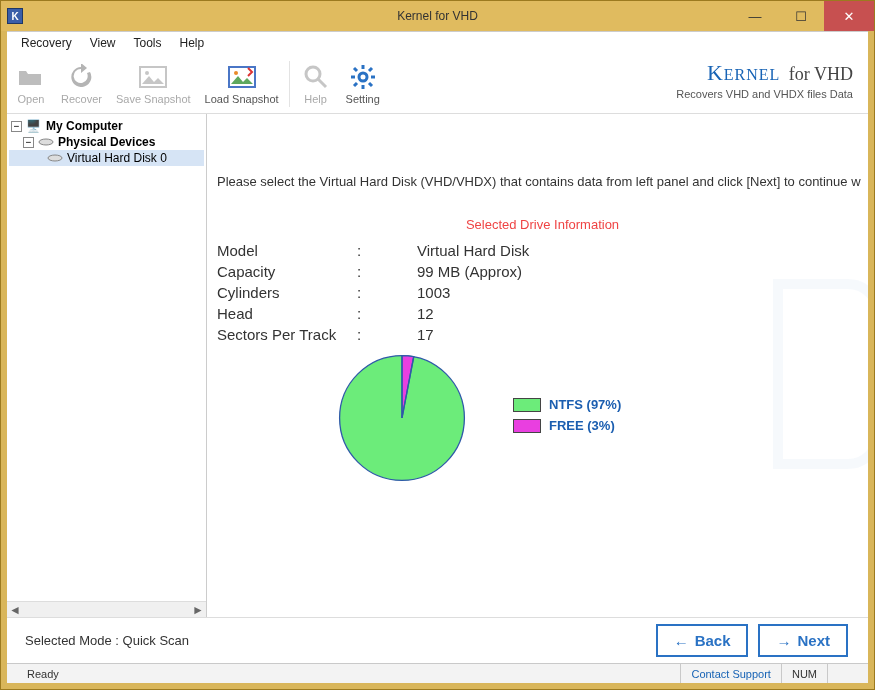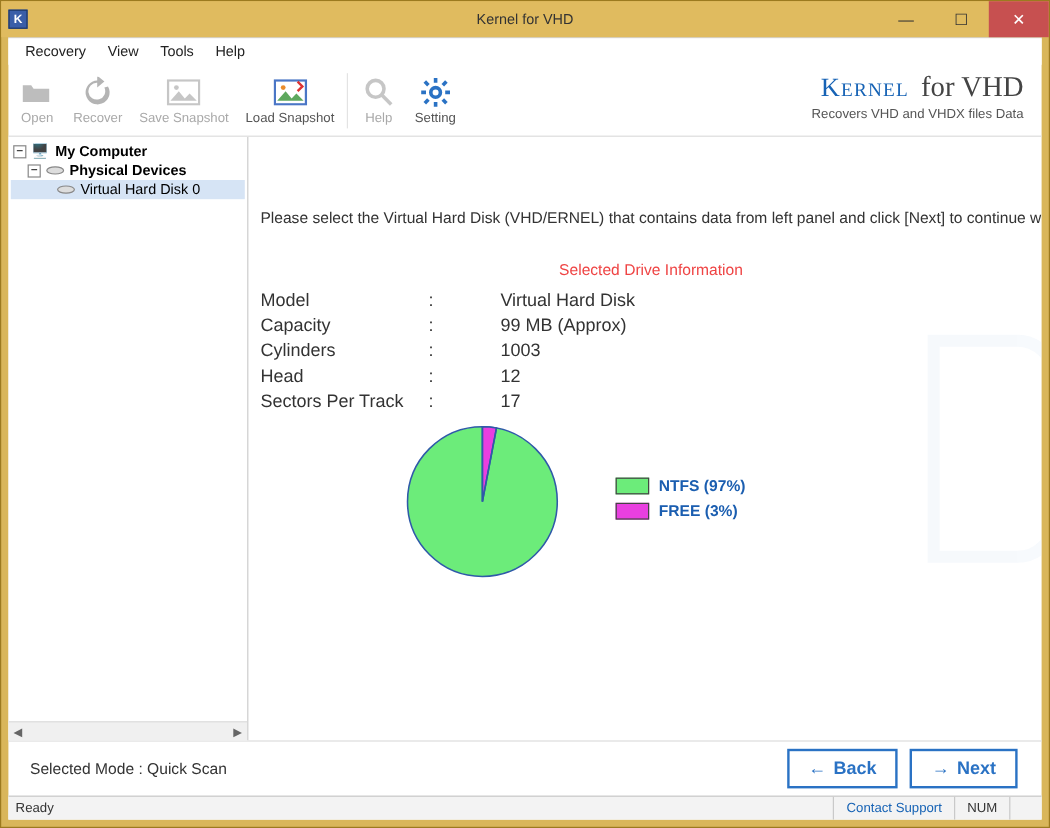--- a/index.html
+++ b/index.html
@@ -16,21 +16,21 @@
 .menu-item { padding: 2px 8px; color: #222; }
 .toolbar { height: 60px; display: flex; align-items: center; padding: 4px 2px; gap: 2px; border-bottom: 1px solid #ddd; position: relative; }
 .tool { display: flex; flex-direction: column; align-items: center; font-size: 11px; color: #555; padding: 2px 6px; min-width: 44px; }
 .tool.disabled { color: #a9a9a9; }
 .tool.disabled .ticon { opacity: 0.55; }
 .tool-sep { width: 1px; height: 46px; background: #e3e3e3; margin: 0 2px; }
 .ticon { width: 28px; height: 28px; display: flex; align-items: center; justify-content: center; margin-bottom: 2px; }
 .brand-box { position: absolute; right: 15px; top: 6px; text-align: right; }
 .brand-box .b1 { font-family: Georgia, serif; color: #1763b5; font-size: 22px; letter-spacing: 1px; }
 .brand-box .b1 .small { font-size: 16px; }
-.brand-box .b2 { color: #444; font-size: 24px; font-family: Georgia, serif; margin-left: 4px; }
+.brand-box .b2 { color: #444; font-size: 18px; font-family: Georgia, serif; margin-left: 4px; }
 .brand-box .b3 { color: #555; font-size: 11px; margin-top: 2px; }
 .content { flex: 1; display: flex; overflow: hidden; }
 .tree-pane { width: 200px; border-right: 1px solid #ccc; padding: 4px 2px; background: #fff; position: relative; overflow: hidden; }
 .tree-row { display: flex; align-items: center; gap: 4px; padding: 1px 2px; white-space: nowrap; }
 .tree-exp { width: 11px; height: 11px; border: 1px solid #888; display: inline-flex; align-items: center; justify-content: center; font-size: 9px; line-height: 1; color: #444; font-family: monospace; }
 .tree-icon { width: 16px; height: 12px; display: inline-flex; align-items: center; justify-content: center; font-size: 12px; }
 .tree-row.bold { font-weight: bold; }
 .tree-row.sel { background: #d6e4f5; }
 .tree-ind1 { padding-left: 14px; }
 .tree-ind2 { padding-left: 38px; }
@@ -45,21 +45,21 @@
 .info-table .c { width: 60px; }
 .info-table .v { }
 .pie-area { display: flex; align-items: center; margin-top: 10px; margin-left: 120px; gap: 46px; }
 .pie-svg { width: 130px; height: 130px; }
 .legend-row { display: flex; align-items: center; gap: 8px; color: #1b5eb0; font-weight: bold; font-size: 13px; margin-bottom: 6px; }
 .legend-swatch { width: 28px; height: 14px; border: 1px solid #444; }
 .footer-row { display: flex; align-items: center; justify-content: space-between; padding: 6px 10px; border-top: 1px solid #ddd; }
 .mode-text { color: #333; font-size: 13px; padding-left: 8px; }
 .nav-buttons { display: flex; gap: 10px; margin-right: 10px; }
 .nav-btn { border: 2px solid #2a72c4; color: #2a72c4; background: #fff; padding: 6px 16px; font-size: 15px; font-weight: bold; display: flex; align-items: center; gap: 6px; }
-.statusbar { height: 20px; background: #f3f3f3; border-top: 1px solid #c9c9c9; display: flex; align-items: center; font-size: 11px; color: #333; padding: 0 6px; }
+.statusbar { height: 20px; background: #f3f3f3; border-top: 1px solid #c9c9c9; display: flex; align-items: center; font-size: 11px; color: #333; padding: 0 20px; }
 .statusbar .spacer { flex: 1; }
 .statusbar .seg { padding: 0 10px; border-left: 1px solid #c9c9c9; height: 100%; display: flex; align-items: center; }
 .statusbar a { color: #1763b5; text-decoration: none; text-align: center; }
 .disk-bg { position: absolute; right: -20px; top: 160px; opacity: 0.18; }
 </style>
 </head>
 <body>
 
 <div class="window">
   <div class="titlebar">
@@ -182,21 +182,21 @@
           <span class="arrow">◄</span>
           <span style="flex:1"></span>
           <span class="arrow">►</span>
         </div>
       </div>
 
       <div class="main-pane">
         <svg class="disk-bg" width="120" height="200">
           <path d="M10 10 h70 a30 30 0 0 1 30 30 v120 a30 30 0 0 1 -30 30 h-70 z" fill="none" stroke="#cfe0f2" stroke-width="10"></path>
         </svg>
-        <div class="instruction">Please select the Virtual Hard Disk (VHD/ERNEL) that contains data from left panel and click [Next] to continue w</div>
+        <div class="instruction">Please select the Virtual Hard Disk (VHD/VHDX) that contains data from left panel and click [Next] to continue w</div>
         <div class="section-title">Selected Drive Information</div>
         <div class="info-table">
           <div class="row">
             <span class="k">Model</span>
             <span class="c">:</span>
             <span class="v">Virtual Hard Disk</span>
           </div>
           <div class="row">
             <span class="k">Capacity</span>
             <span class="c">:</span>

